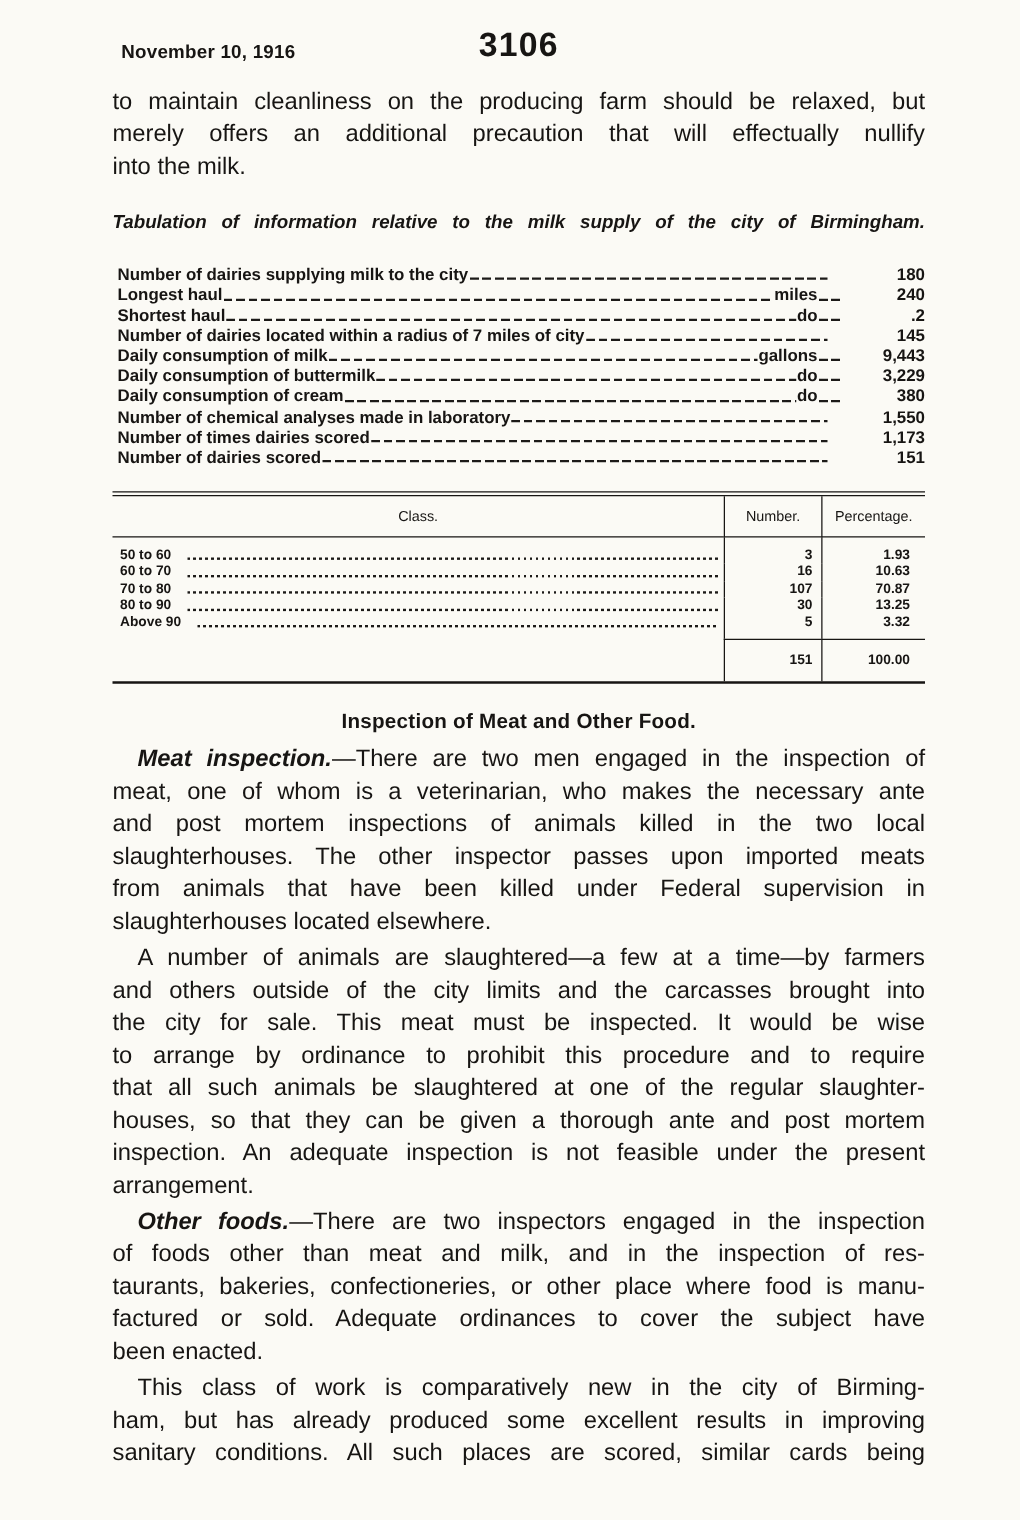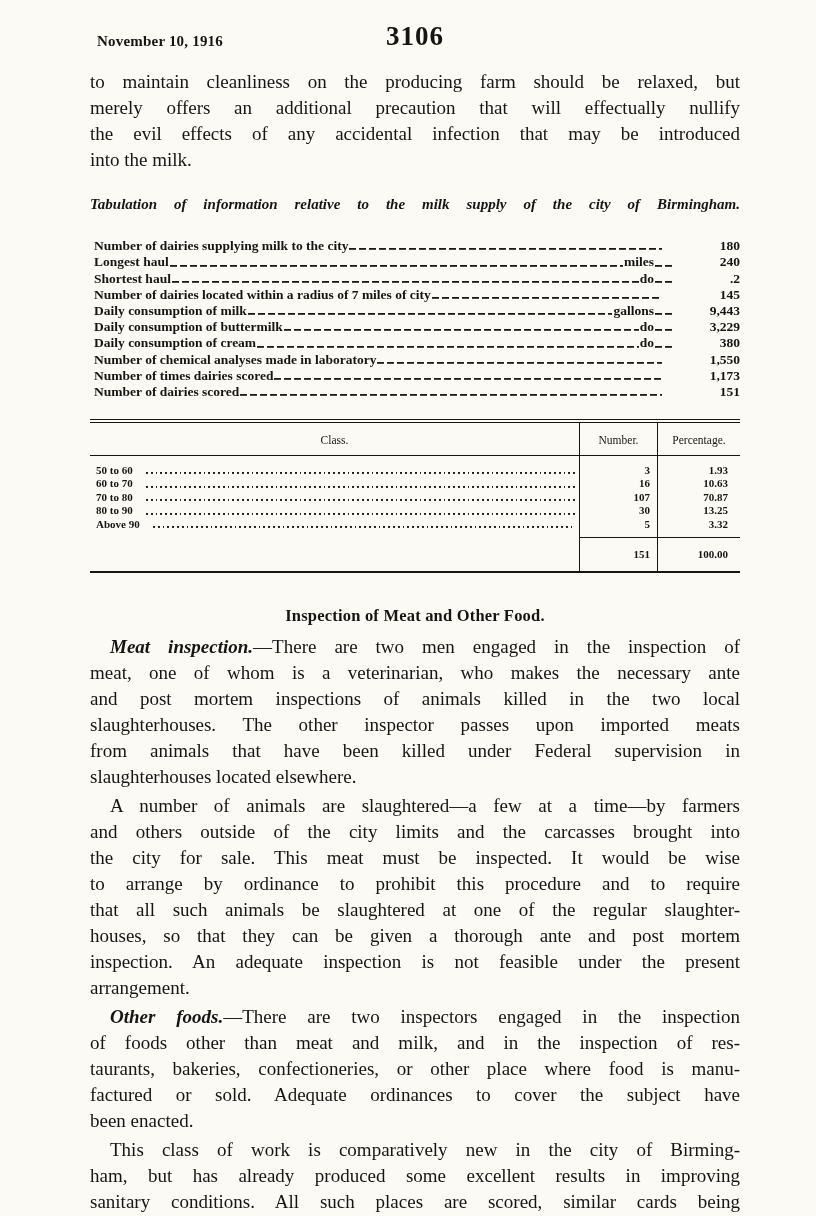--- a/index.html
+++ b/index.html
@@ -3,21 +3,21 @@
 <meta charset="utf-8">
 <style>
   html,body{margin:0;padding:0;}
   body{background:#fbfaf5;}
   .page{
     position:relative;
     width:816px;height:1216px;
     background:#fbfaf5;
     overflow:hidden;
     color:#171513;
-    font-family:Liberation Serif, serif;
+    font-family:Liberation Sans, sans-serif;
     box-sizing:border-box;
     padding-top:20px;
   }
   .content{width:650px;margin-left:90px;}
 
   
   .pg-header{position:relative;height:32px;}
   .pg-date{
     position:absolute;left:7px;bottom:2px;
     font-size:15px;font-weight:bold;letter-spacing:0.2px;
@@ -85,40 +85,39 @@
     flex:1 1 auto;height:13.5px;margin:0 4px 0 2px;
     background:repeating-linear-gradient(90deg,#1c1a18 0 1.8px,transparent 1.8px 4.8px) 0 calc(100% - 3px)/100% 1.9px no-repeat;
   }
   .td.num{text-align:right;padding-right:7px;}
   .td.pct{text-align:right;padding-right:12px;}
   .td.total{border-top:1.5px solid #171513;padding-top:10px;padding-bottom:9px;}
   .td.total-empty{padding-top:10px;padding-bottom:9px;}
 
   
   .section-heading{
-    margin-top:33px;
+    margin-top:21px;
     text-align:center;
     font-size:16.5px;font-weight:bold;letter-spacing:0.2px;
   }
 </style>
 </head>
 <body>
 
 <div class="page">
   <div class="content">
 
     <div class="pg-header">
       <span class="pg-date">November 10, 1916</span>
       <span class="pg-num">3106</span>
     </div>
 
     <div class="para intro">
         <div class="line jline">to maintain cleanliness on the producing farm should be relaxed, but</div>
         <div class="line jline">merely offers an additional precaution that will effectually nullify</div>
-        <div class="line jline">the evil effects of any accidental infection that may be introduced</div>
         <div class="line">into the milk.</div>
       </div>
 
     <div class="tab-caption">Tabulation of information relative to the milk supply of the city of Birmingham.</div>
 
     <div class="stat-list">
         <div class="stat-row">
           <span class="stat-label">Number of dairies supplying milk to the city</span>
           <span class="stat-leader pre-value"></span>
           <span class="stat-value">180</span>

